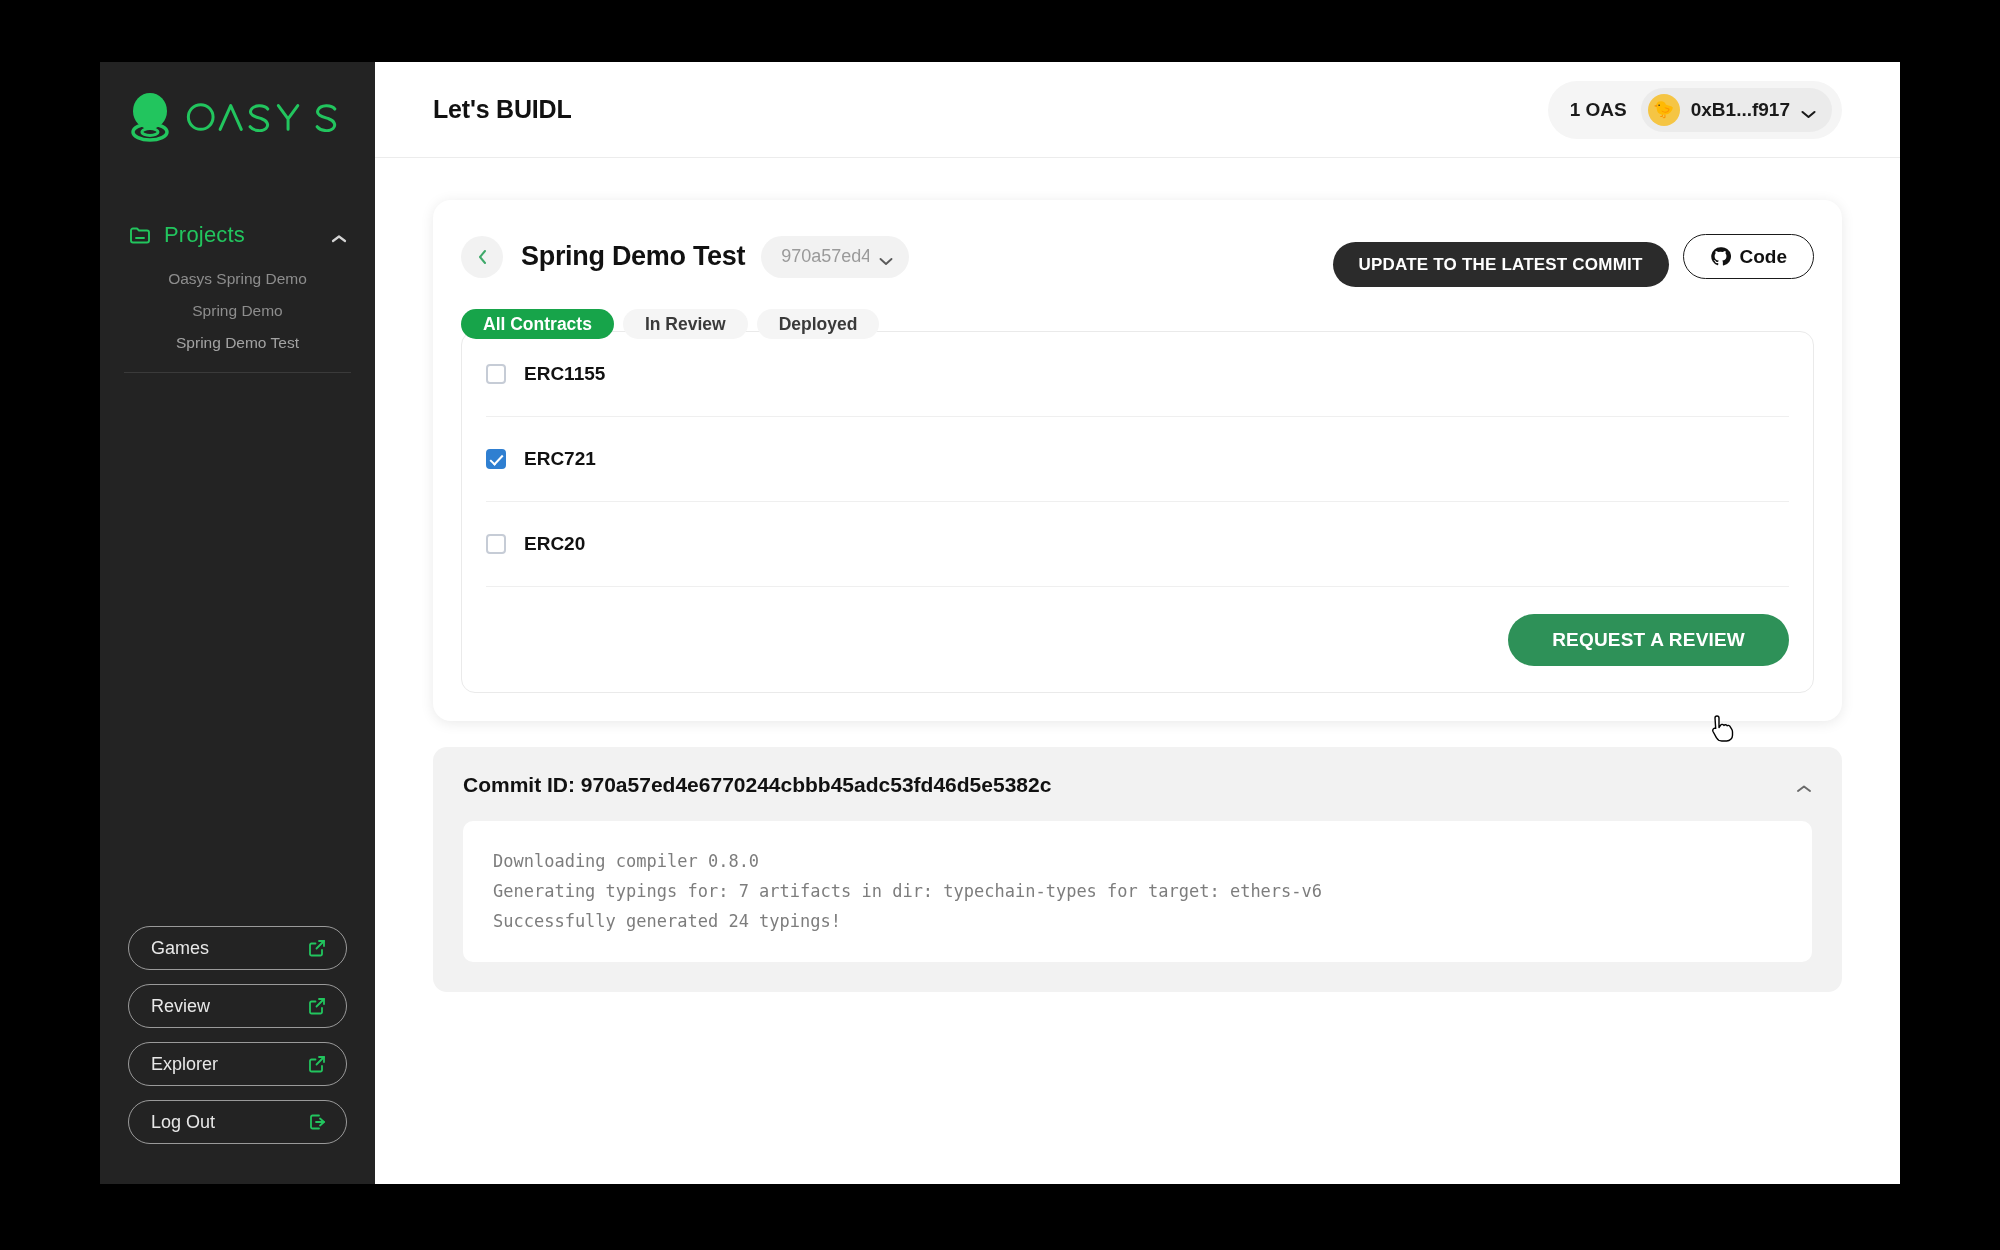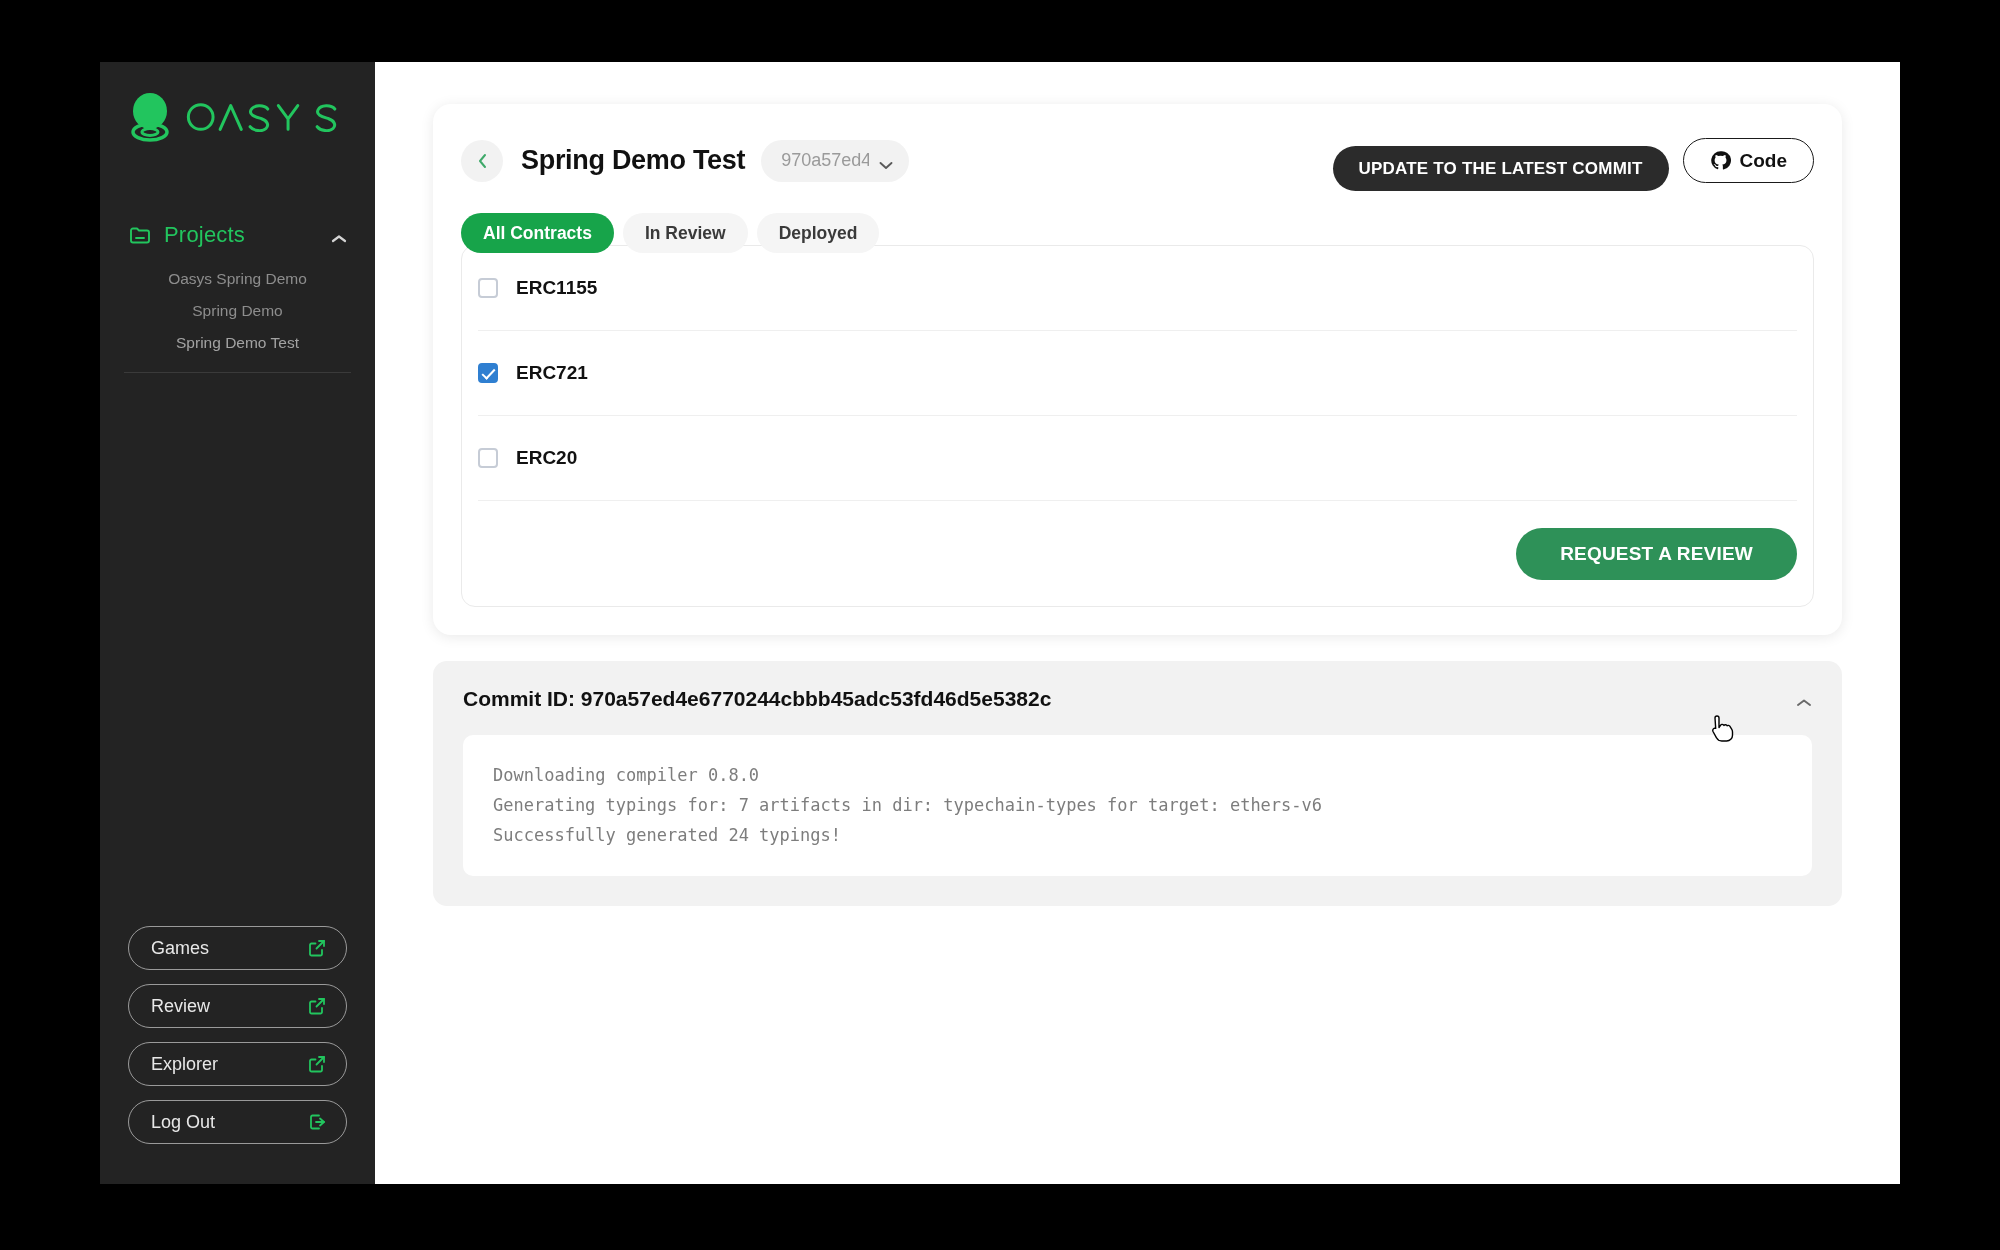--- a/index.html
+++ b/index.html
@@ -245,40 +245,40 @@
     cursor: pointer;
     font-size: 19px;
     font-weight: bold;
     color: #111111;
     font-family: "Liberation Sans", sans-serif;
   }
   .btn-code .gh { width: 21px; height: 21px; flex: 0 0 21px; }
 
   .tabs { display: flex; gap: 9px; margin-top: 22px; position: relative; z-index: 2; }
   .tab {
-    height: 40px;
+    height: 30px;
     border-radius: 22px;
     padding: 0 22px;
     display: flex; align-items: center;
     font-size: 17.5px;
     font-weight: bold;
     background: #f5f5f5;
     color: #3a3a3a;
     border: none;
     cursor: pointer;
     font-family: "Liberation Sans", sans-serif;
   }
   .tab.active { background: #17a44a; color: #ffffff; }
 
   .panel {
     margin-top: -8px;
     border: 1px solid #eaeaea;
     border-radius: 14px;
     background: #ffffff;
-    padding: 0 16px;
+    padding: 0 24px;
   }
 
   .contract-row {
     display: flex;
     align-items: center;
     gap: 18px;
     height: 85px;
     border-bottom: 1px solid #efefef;
     cursor: pointer;
   }
@@ -455,20 +455,37 @@
             <path d="M12 5.5 L16 9 L12 12.5"></path>
               <path d="M16 9 H8"></path>
           </svg>
         </span>
       </button>
     </div>
   </aside>
 
   <div class="main">
 
+    <header class="topbar">
+      <div class="page-title">Let's BUIDL</div>
+      <div class="topbar-right">
+        <div class="wallet-chip">
+          <span class="oas-balance">1 OAS</span>
+          <span class="addr-pill">
+            <span class="avatar">🐤</span>
+            <span class="addr-text">0xB1...f917</span>
+            <span class="addr-chev">
+              <svg viewBox="0 0 15 9" width="15" height="9" fill="none" stroke="#1a1a1a" stroke-width="2.1" stroke-linecap="round" stroke-linejoin="round">
+                <path d="M1.5 2 L7.5 7 L13.5 2"></path>
+              </svg>
+            </span>
+          </span>
+        </div>
+      </div>
+    </header>
 
     <div class="content">
 
       <section class="outer-card">
 
         <div class="proj-head">
           <button class="back-btn">
             <svg viewBox="0 0 11 16" width="11" height="16" fill="none" stroke="#3fa96a" stroke-width="2" stroke-linecap="round" stroke-linejoin="round">
               <path d="M8 2 L3 8 L8 14"></path>
             </svg>

